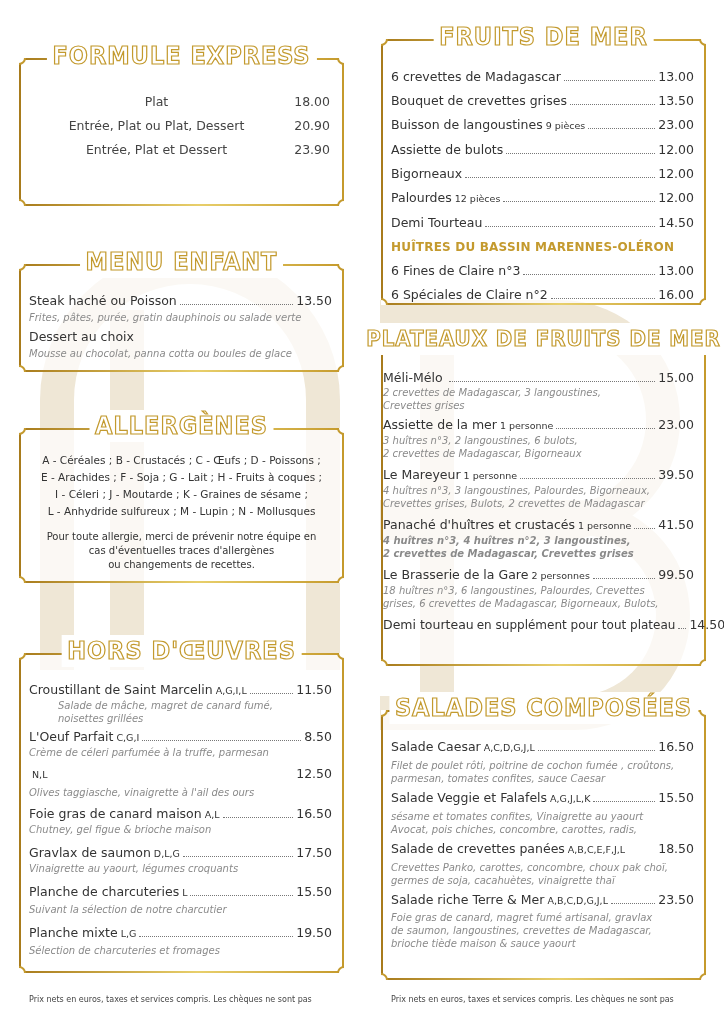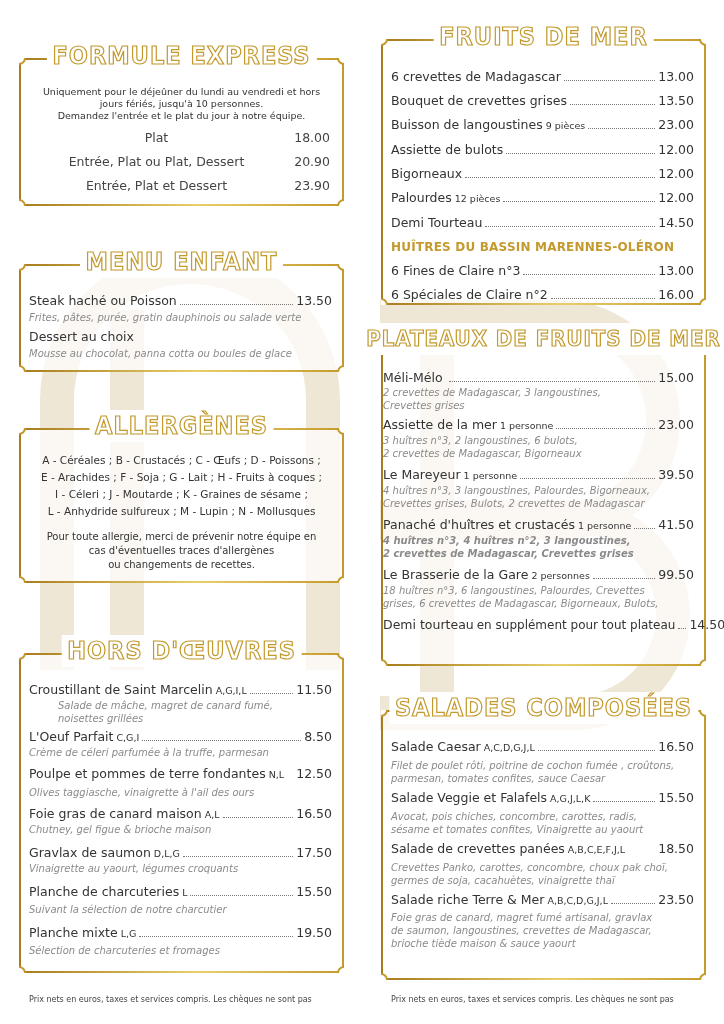--- a/index.html
+++ b/index.html
@@ -75,25 +75,20 @@
 </div>
 
 <div class="col col-left">
 
   <section class="box" style="top:58px;height:148px;padding:26px 12px 0 12px;">
     <span class="corner tl"></span>
       <span class="corner tr"></span>
       <span class="corner bl"></span>
       <span class="corner br"></span>
     <h2 class="title">FORMULE EXPRESS</h2>
-    <div class="center small">
-      <div>Uniquement pour le déjeûner du lundi au vendredi et hors</div>
-      <div>jours fériés, jusqu'à 10 personnes.</div>
-      <div>Demandez l'entrée et le plat du jour à notre équipe.</div>
-    </div>
     <div class="fx-row" style="margin-top:4px;">
       <span class="lbl">Plat</span>
       <span class="pr">18.00</span>
     </div>
     <div class="fx-row">
       <span class="lbl">Entrée, Plat ou Plat, Dessert</span>
       <span class="pr">20.90</span>
     </div>
     <div class="fx-row">
       <span class="lbl">Entrée, Plat et Dessert</span>
@@ -160,21 +155,20 @@
         <span class="name">L'Oeuf Parfait</span>
         <span class="tag">C,G,I</span>
         <span class="dots"></span>
         <span class="price">8.50</span>
       </div>
     <div class="desc" style="margin-bottom:6px;">
         <div>Crème de céleri parfumée à la truffe, parmesan</div>
       </div>
 
     <div class="item">
-        <span class="name">Poulpe et pommes de terre fondantes</span>
         <span class="tag">N,L</span>
         <span style="flex:1;"></span>
         <span class="price">12.50</span>
       </div>
     <div class="desc" style="margin:3px 0 6px;">
         <div>Olives taggiasche, vinaigrette à l'ail des ours</div>
       </div>
 
     <div class="item">
         <span class="name">Foie gras de canard maison</span>
@@ -368,22 +362,22 @@
         <div>parmesan, tomates confites, sauce Caesar</div>
       </div>
 
     <div class="item">
         <span class="name">Salade Veggie et Falafels</span>
         <span class="tag">A,G,J,L,K</span>
         <span class="dots"></span>
         <span class="price">15.50</span>
       </div>
     <div class="desc" style="margin:3px 0 4px;">
+        <div>sésame et tomates confites, Vinaigrette au yaourt</div>
         <div>Avocat, pois chiches, concombre, carottes, radis,</div>
-        <div>sésame et tomates confites, Vinaigrette au yaourt</div>
       </div>
 
     <div class="item">
         <span class="name">Salade de crevettes panées</span>
         <span class="tag">A,B,C,E,F,J,L</span>
         <span style="flex:1;"></span>
         <span class="price">18.50</span>
       </div>
     <div class="desc" style="margin:3px 0 4px;">
         <div>Crevettes Panko, carottes, concombre, choux pak choï,</div>

